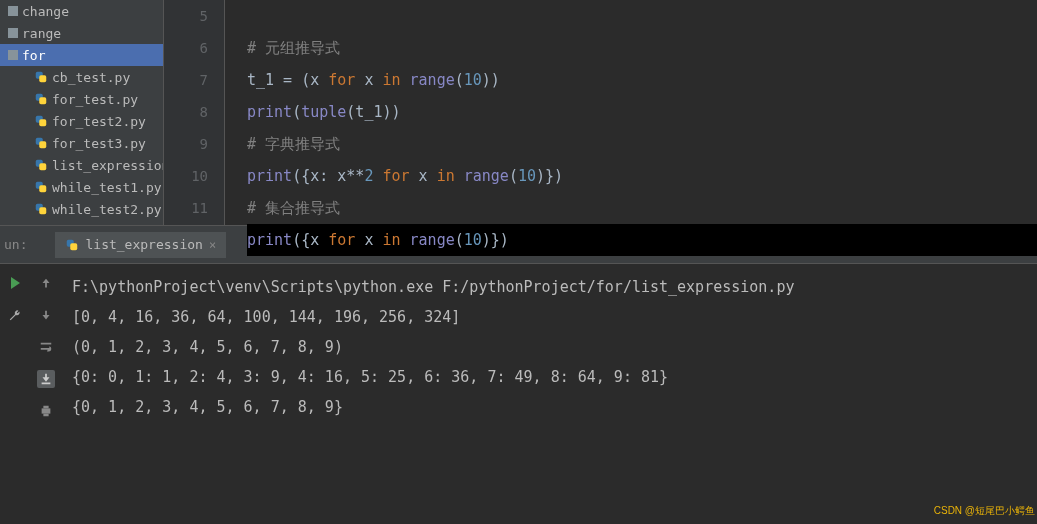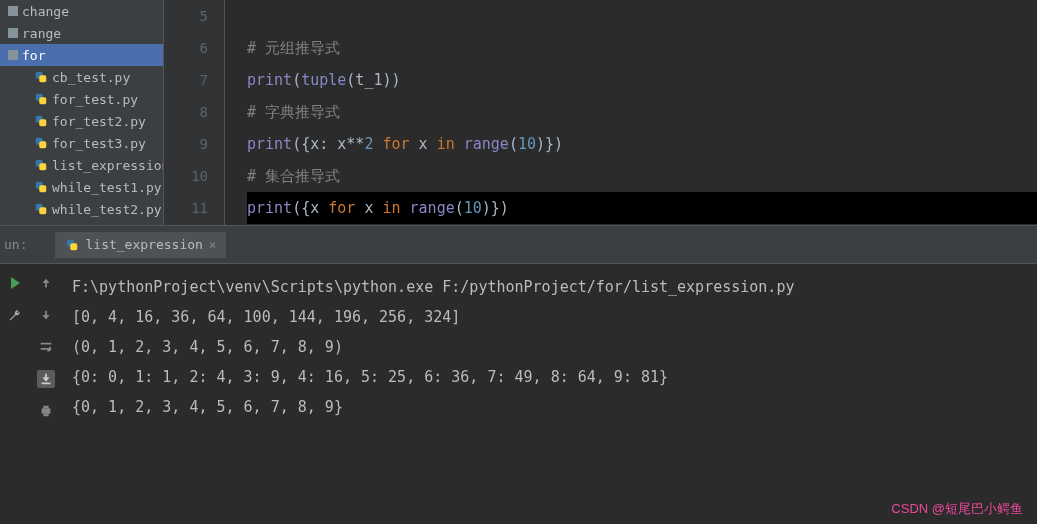--- a/index.html
+++ b/index.html
@@ -154,23 +154,23 @@
   padding: 8px 10px;
   color: #bbbbbb;
   font-size: 15px;
   line-height: 30px;
   white-space: pre;
   font-family: 'Consolas', monospace;
 }
 .watermark {
   position: absolute;
   bottom: 6px;
-  right: 14px;
-  color: #ec4899;
-  font-size: 13px;
+  right: 2px;
+  color: #eab308;
+  font-size: 10px;
   font-family: sans-serif;
 }
 .play-triangle {
   width: 0; height: 0;
   border-left: 9px solid #499c54;
   border-top: 6px solid transparent;
   border-bottom: 6px solid transparent;
 }
 </style>
 </head>
@@ -261,20 +261,21 @@
         <div class="gutter-line">7</div>
         <div class="gutter-line">8</div>
         <div class="gutter-line">9</div>
         <div class="gutter-line">10</div>
         <div class="gutter-line">11</div>
         <div class="gutter-line">12</div>
       </div>
     <div class="code" id="code">
         <div class="code-line"></div>
         <div class="code-line"><span class="comment"># 元组推导式</span></div>
+        <div class="code-line"><span class="text">t_1 = (x </span><span class="keyword">for </span><span class="text">x </span><span class="keyword">in </span><span class="builtin">range</span><span class="text">(</span><span class="number">10</span><span class="text">))</span></div>
         <div class="code-line"><span class="builtin">print</span><span class="text">(</span><span class="builtin">tuple</span><span class="text">(t_1))</span></div>
         <div class="code-line"><span class="comment"># 字典推导式</span></div>
         <div class="code-line"><span class="builtin">print</span><span class="text">({x: x**</span><span class="number">2 </span><span class="keyword">for </span><span class="text">x </span><span class="keyword">in </span><span class="builtin">range</span><span class="text">(</span><span class="number">10</span><span class="text">)})</span></div>
         <div class="code-line"><span class="comment"># 集合推导式</span></div>
         <div class="code-line current"><span class="builtin">print</span><span class="text">({x </span><span class="keyword">for </span><span class="text">x </span><span class="keyword">in </span><span class="builtin">range</span><span class="text">(</span><span class="number">10</span><span class="text">)})</span></div>
       </div>
   </div>
 </div>
 
 <div class="run-panel">

